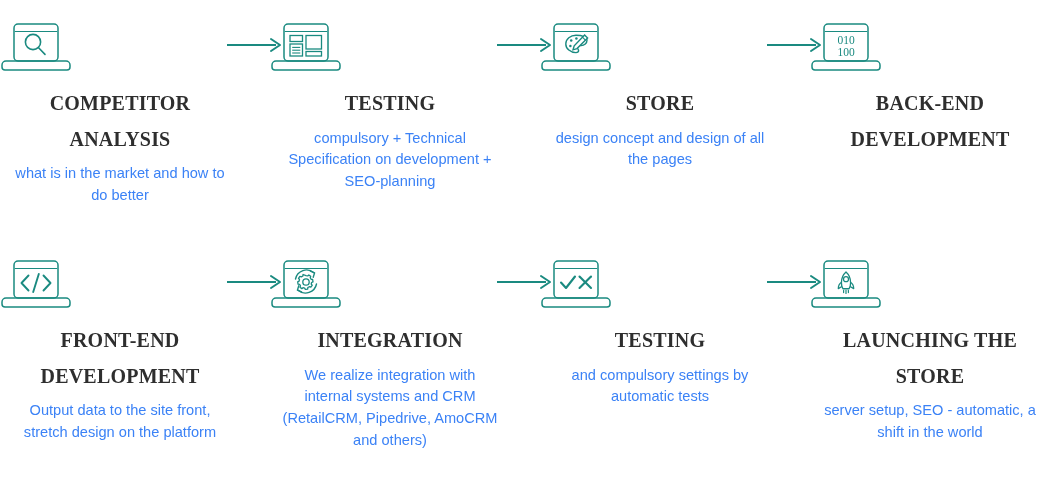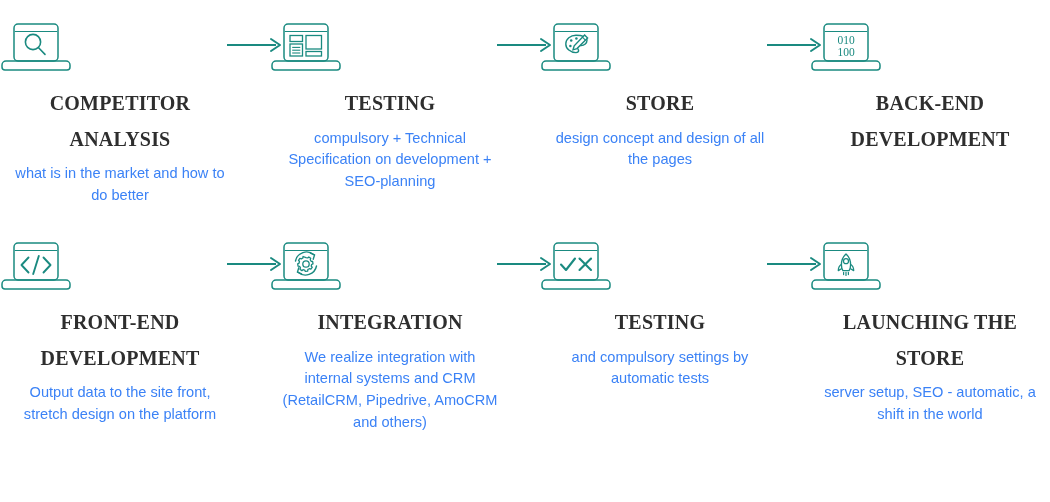--- a/index.html
+++ b/index.html
@@ -22,21 +22,21 @@
   }
   .row {
     position: absolute;
     left: 0;
     width: 1050px;
     display: flex;
     flex-direction: row;
     align-items: flex-start;
   }
   .row-1 { top: 8px; }
-  .row-2 { top: 227px; }
+  .row-2 { top: 245px; }
 
   .step {
     width: 240px;
     flex: 0 0 240px;
     display: flex;
     flex-direction: column;
     align-items: center;
     box-sizing: border-box;
   }
   .step-icon-wrap {

